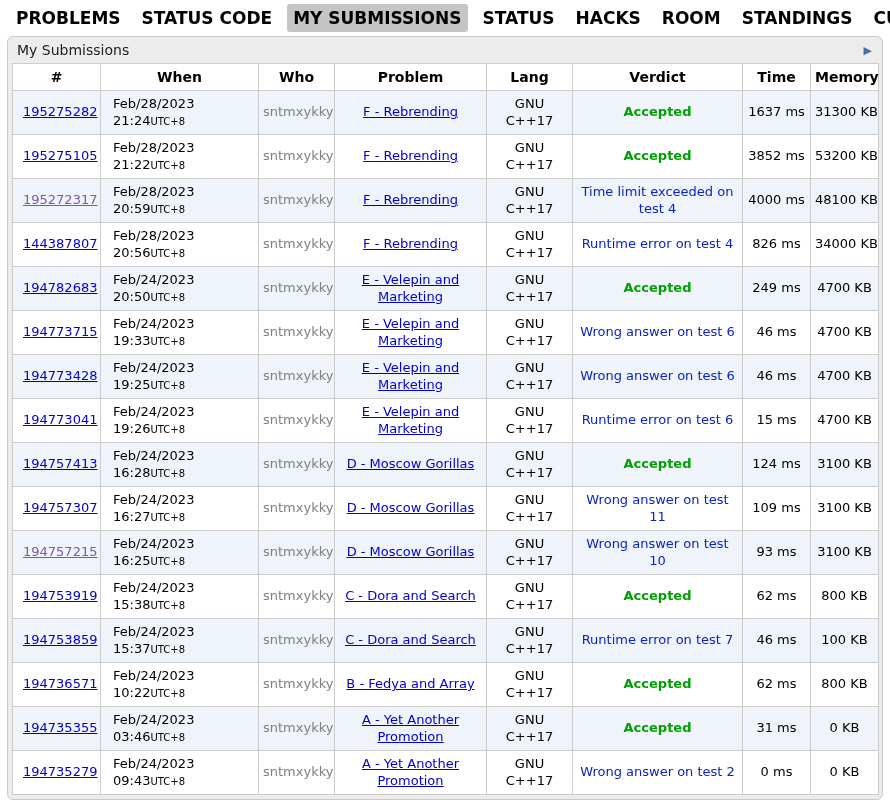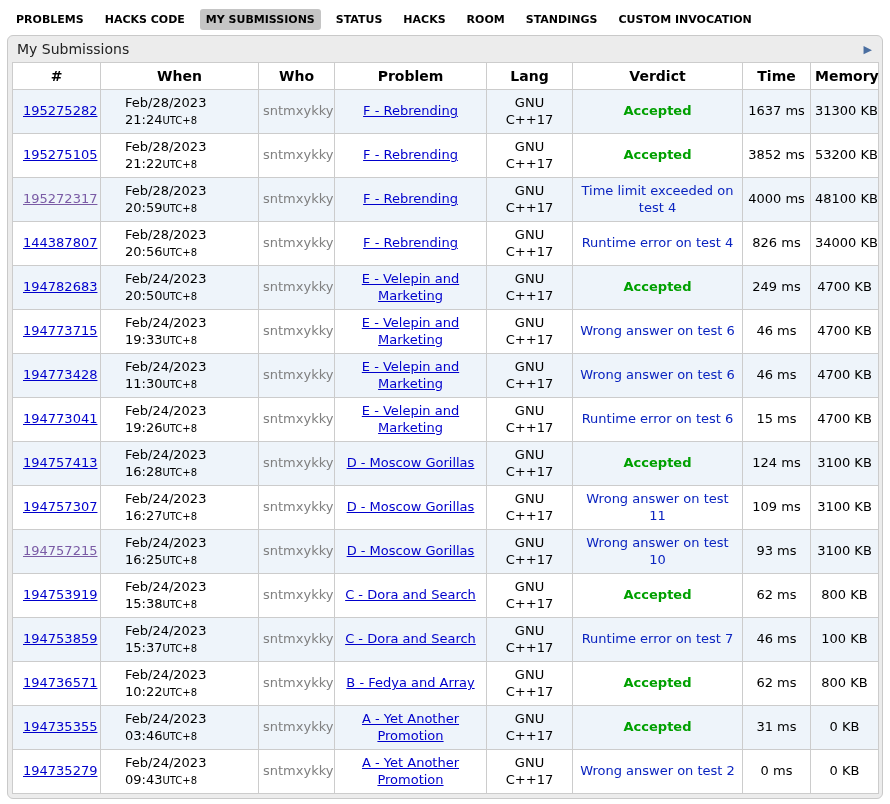--- a/index.html
+++ b/index.html
@@ -6,21 +6,21 @@
   html, body { margin: 0; padding: 0; background: #fff; }
   body {
     width: 890px;
     font-family: "DejaVu Sans", "Liberation Sans", sans-serif;
     color: #000;
   }
 
   
   .contest-nav { padding: 8px 10px 6px 10px; }
   .nav-item {
-    font-size: 11px;
+    font-size: 17px;
     font-weight: bold;
     color: #000;
     text-decoration: none;
     margin-right: 9px;
     padding: 4px 6px;
     border-radius: 3px;
     cursor: pointer;
     white-space: nowrap;
   }
   .nav-item.active { background: var(--nav-active-bg, #c5c5c5); }
@@ -71,35 +71,35 @@
     height: 44px;
     padding: 3px 4px;
     line-height: 1.3;
   }
   tbody tr:nth-child(odd) { background: var(--row-alt, #eef4fa); }
 
   a.link { color: var(--link, #0000cc); text-decoration: underline; cursor: pointer; }
   a.link.visited { color: var(--visited-link, #7a5ba5); }
 
   .cell-id { text-align: left; padding-left: 10px; }
-  .cell-when { text-align: left; padding-left: 24px; }
+  .cell-when { text-align: left; padding-left: 12px; }
   .when-tz { font-size: 10px; }
   .cell-who {
     color: var(--who-gray, #808080);
     font-weight: normal;
   }
   .lang-inner { width: 52px; margin: 0 auto; text-align: center; }
   .verdict-accepted { color: var(--accepted-green, #00a000); font-weight: bold; }
   .verdict-rejected { color: var(--rejected-blue, #0000cc); }
   .cell-time, .cell-memory { white-space: nowrap; }
 </style>
 </head>
 <body>
 
-<div class="contest-nav"><a href="#" class="nav-item">PROBLEMS</a><a href="#" class="nav-item">HACKS CODE</a><a href="#" class="nav-item active">MY SUBMISSIONS</a><a href="#" class="nav-item">STATUS</a><a href="#" class="nav-item">HACKS</a><a href="#" class="nav-item">ROOM</a><a href="#" class="nav-item">STANDINGS</a><a href="#" class="nav-item">CUSTOM INVOCATION</a></div>
+<div class="contest-nav"><a href="#" class="nav-item">PROBLEMS</a><a href="#" class="nav-item">STATUS CODE</a><a href="#" class="nav-item active">MY SUBMISSIONS</a><a href="#" class="nav-item">STATUS</a><a href="#" class="nav-item">HACKS</a><a href="#" class="nav-item">ROOM</a><a href="#" class="nav-item">STANDINGS</a><a href="#" class="nav-item">CUSTOM INVOCATION</a></div>
 
 <div class="datatable-container">
   <div class="caption">
     <span class="caption-title">My Submissions</span>
     <span class="expand-arrow">▶</span>
   </div>
 
   <table class="submissions">
     <colgroup>
       <col style="width:88px">
@@ -249,21 +249,21 @@
     </td>
     <td class="cell-time">46 ms</td>
     <td class="cell-memory">4700 KB</td>
   </tr>
         <tr class="submission-row">
     <td class="cell-id">
       <a href="#" class="link id-link">194773428</a>
     </td>
     <td class="cell-when">
       <span class="when-date">Feb/24/2023</span><br>
-      <span class="when-time">11:30</span><span class="when-tz">UTC+8</span>
+      <span class="when-time">19:25</span><span class="when-tz">UTC+8</span>
     </td>
     <td class="cell-who">sntmxykky</td>
     <td class="cell-problem">
       <a href="#" class="link problem-link">E - Velepin and Marketing</a>
     </td>
     <td class="cell-lang">
       <div class="lang-inner">GNU C++17</div>
     </td>
     <td class="cell-verdict">
       <span class="verdict-rejected">Wrong answer on test 6</span>

